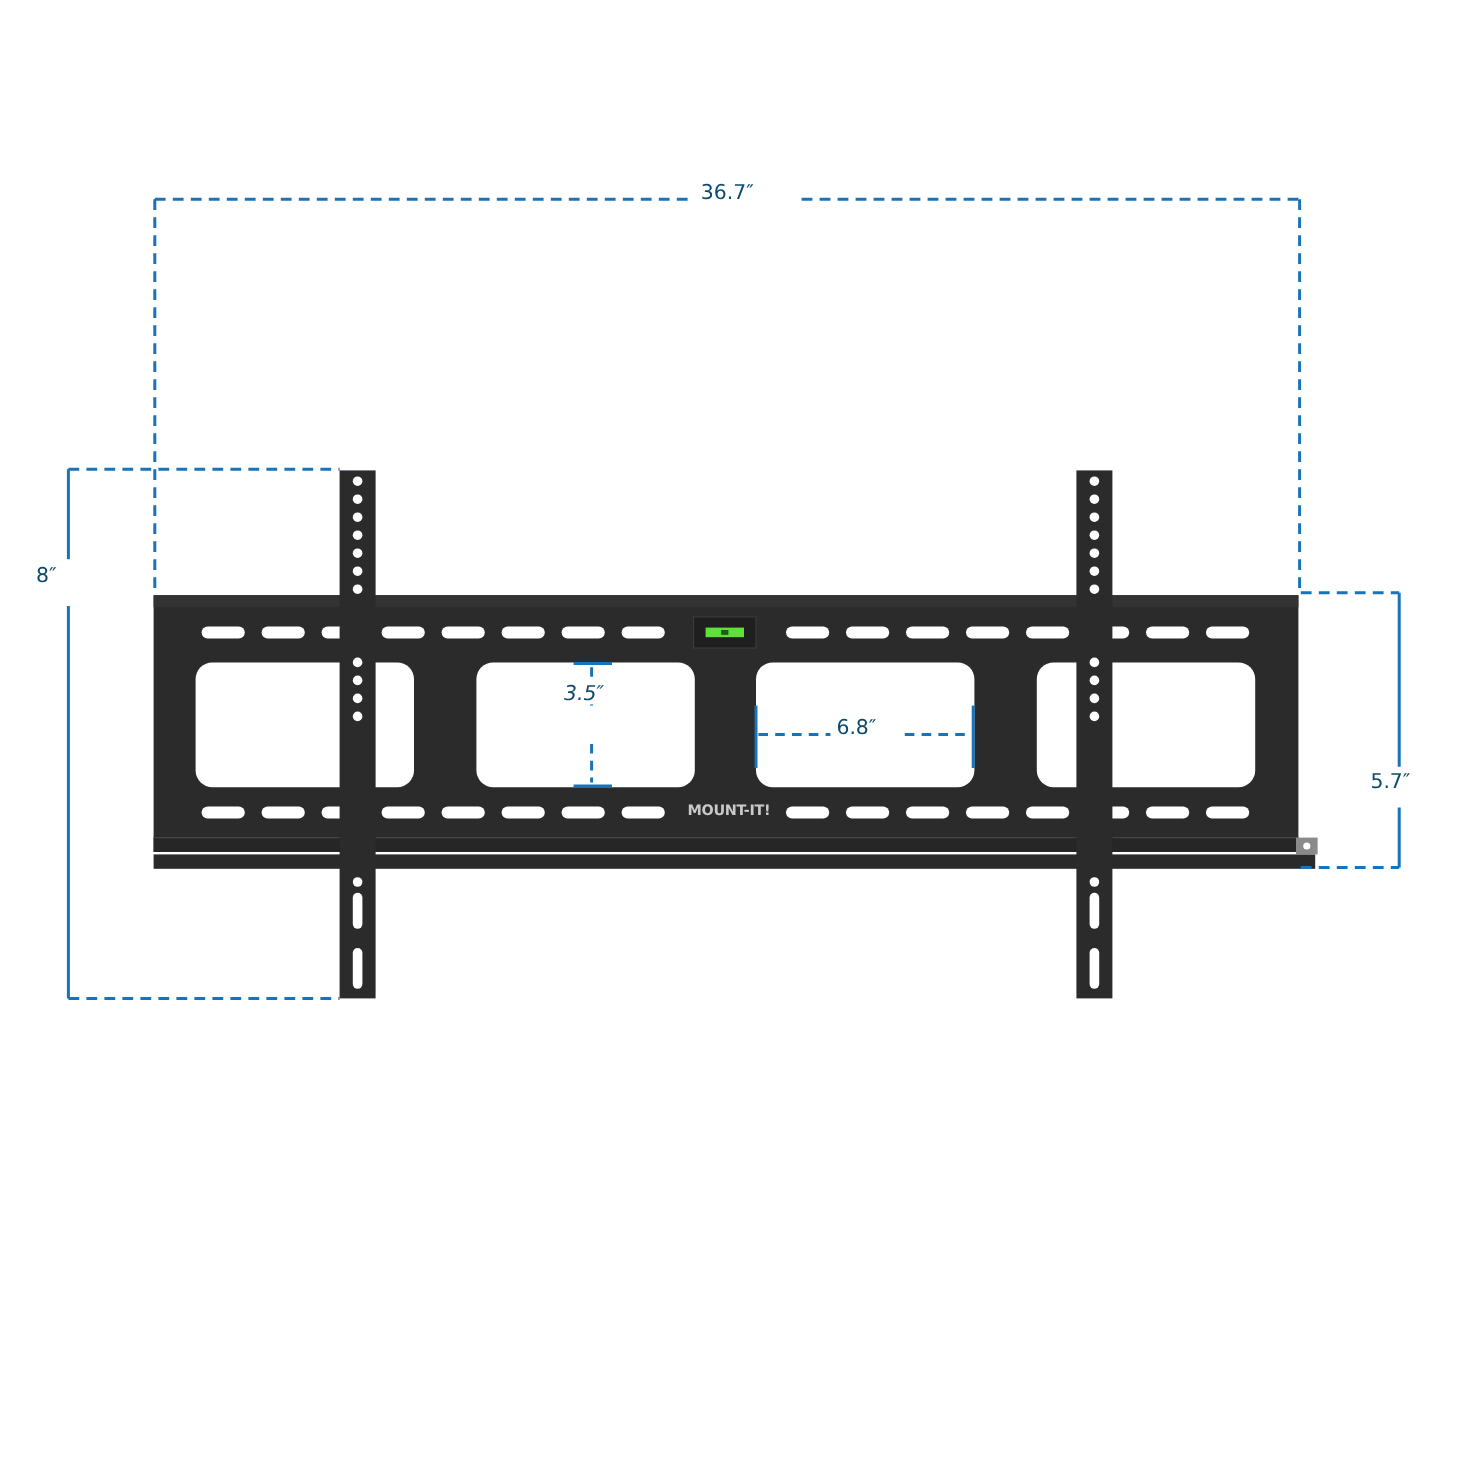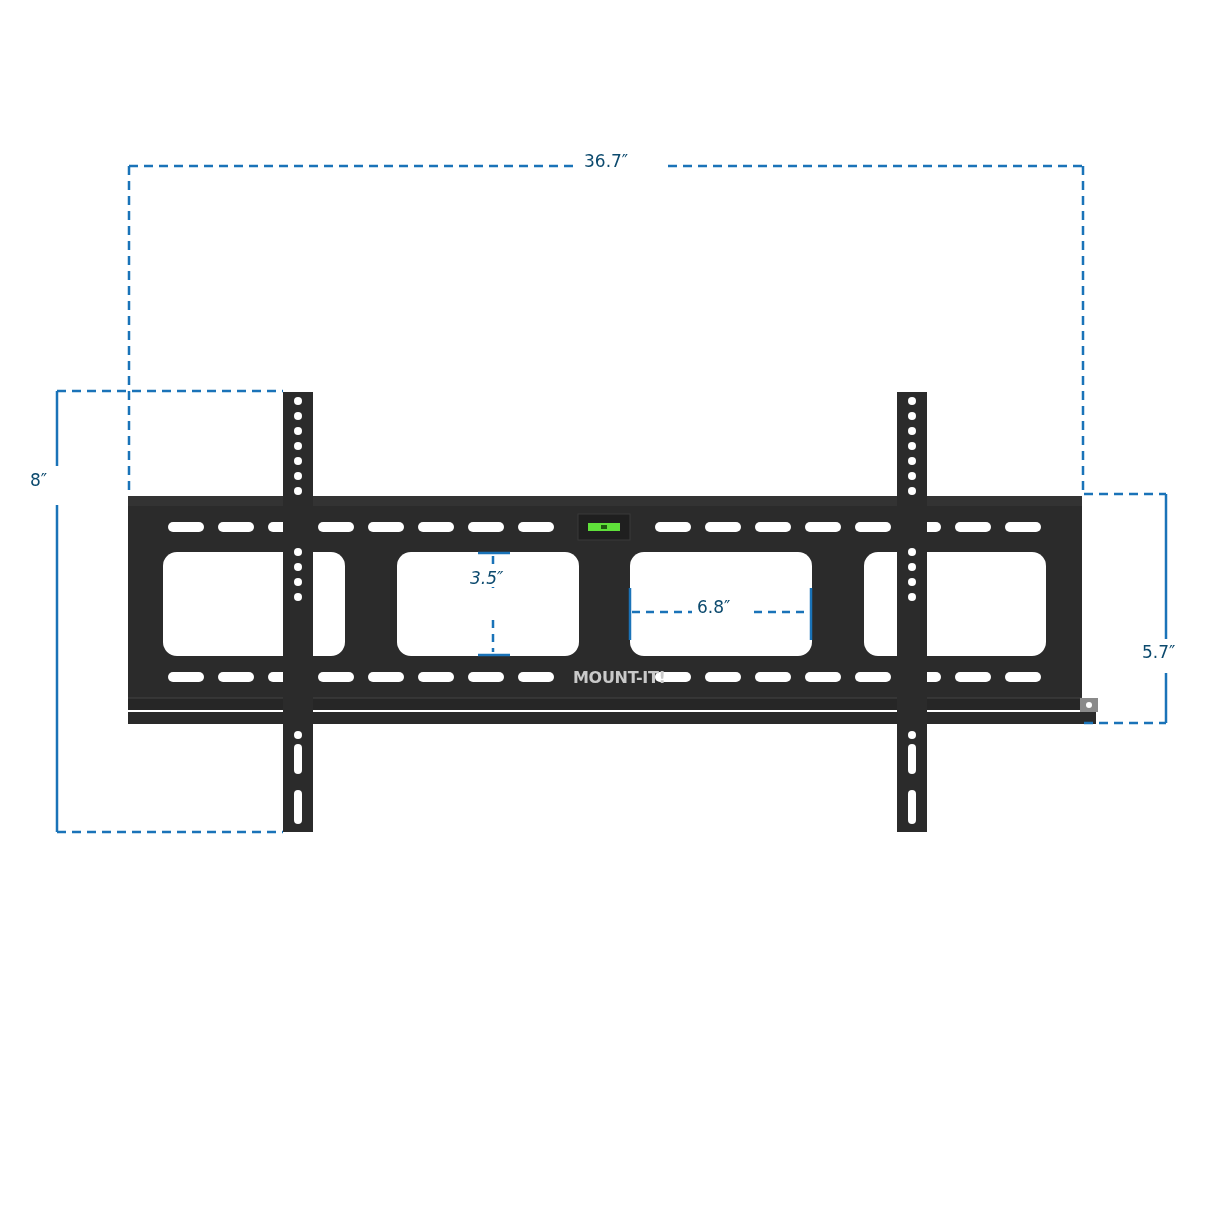--- a/index.html
+++ b/index.html
@@ -1,19 +1,19 @@
 <!DOCTYPE html>
 <html><head>
 <meta charset="utf-8">
 <style>
   html,body{margin:0;padding:0;background:#ffffff;}
   body{width:1214px;height:1214px;position:relative;overflow:hidden;font-family:"DejaVu Sans","Liberation Sans",sans-serif;}
   svg{position:absolute;left:0;top:0;}
   .lbl{position:absolute;color:#0c4a6e;font-size:17px;line-height:1;white-space:nowrap;background:#fff;padding:0 2px;}
-  .brand{position:absolute;color:#c9c9c9;font-weight:bold;font-size:16px;letter-spacing:-0.3px;font-family:"DejaVu Sans",sans-serif;}
+  .brand{position:absolute;color:#c9c9c9;font-weight:bold;font-size:12px;letter-spacing:-0.3px;font-family:"DejaVu Sans",sans-serif;}
 </style>
 </head>
 <body>
 
 <svg width="1214" height="1214" viewBox="0 0 1214 1214">
 
   <g>
     <rect x="128" y="496" width="954" height="214" fill="#2b2b2b"></rect>
     <rect x="128" y="496" width="954" height="10" fill="#333"></rect>
     <rect x="128" y="698" width="954" height="12" fill="#262626"></rect>

